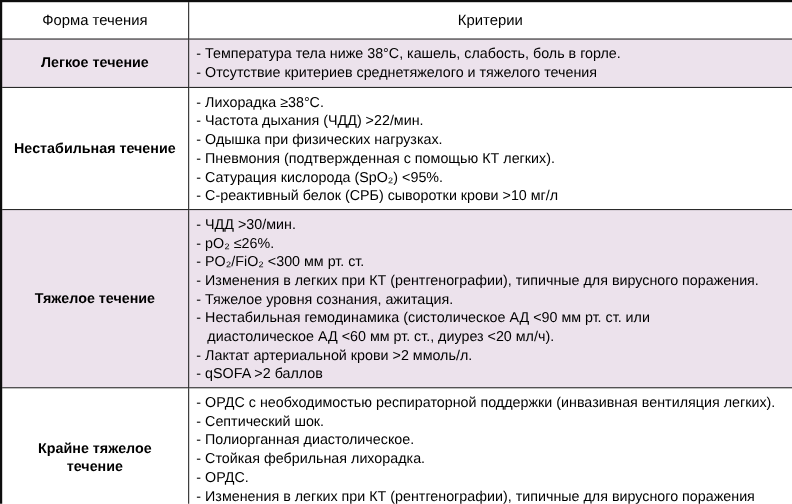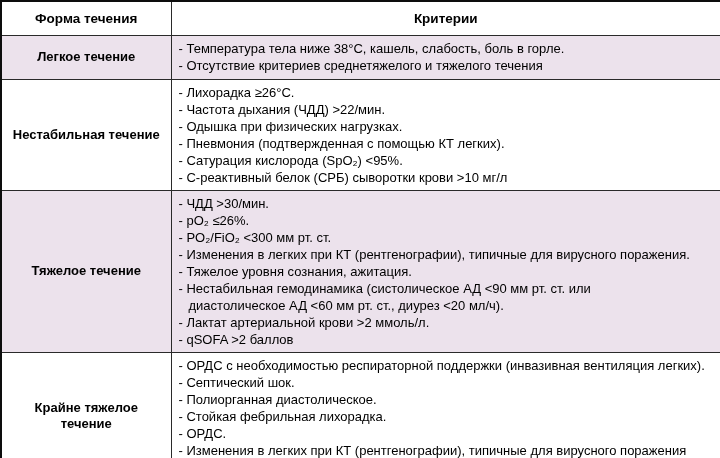--- a/index.html
+++ b/index.html
@@ -19,21 +19,21 @@
     width:720px;height:458px;
     border-collapse:collapse;table-layout:fixed;
     border:2px solid var(--border-outer);
     border-bottom-width:3px;
   }
   table.severity th,
   table.severity td{
     border:1px solid var(--border-inner);
   }
   th.hdr{
-    font-size:13.5px;font-weight:bold;
+    font-size:13.5px;font-weight:normal;
     text-align:center;vertical-align:middle;
     background:#fff;padding:2px;
   }
   tr.shaded{background:var(--shaded-bg);}
   td.form{
     font-size:13px;font-weight:bold;
     text-align:center;vertical-align:middle;
     white-space:pre-line;
     padding:2px 4px;line-height:16px;
   }
@@ -65,21 +65,21 @@
     <tr class="shaded" style="height:44px;margin-top:20px;">
       <td class="form">Легкое течение</td>
       <td class="crit">
         <div class="criterion">- Температура тела ниже 38°С, кашель, слабость, боль в горле.</div>
         <div class="criterion">- Отсутствие критериев среднетяжелого и тяжелого течения</div>
       </td>
     </tr>
     <tr style="height:105px;">
       <td class="form">Нестабильная течение</td>
       <td class="crit">
-        <div class="criterion">- Лихорадка ≥26°С.</div>
+        <div class="criterion">- Лихорадка ≥38°С.</div>
         <div class="criterion">- Частота дыхания (ЧДД) &gt;22/мин.</div>
         <div class="criterion">- Одышка при физических нагрузках.</div>
         <div class="criterion">- Пневмония (подтвержденная с помощью КТ легких).</div>
         <div class="criterion">- Сатурация кислорода (SpO₂) &lt;95%.</div>
         <div class="criterion">- С-реактивный белок (СРБ) сыворотки крови &gt;10 мг/л</div>
       </td>
     </tr>
     <tr class="shaded" style="height:153px;">
       <td class="form">Тяжелое течение</td>
       <td class="crit">

